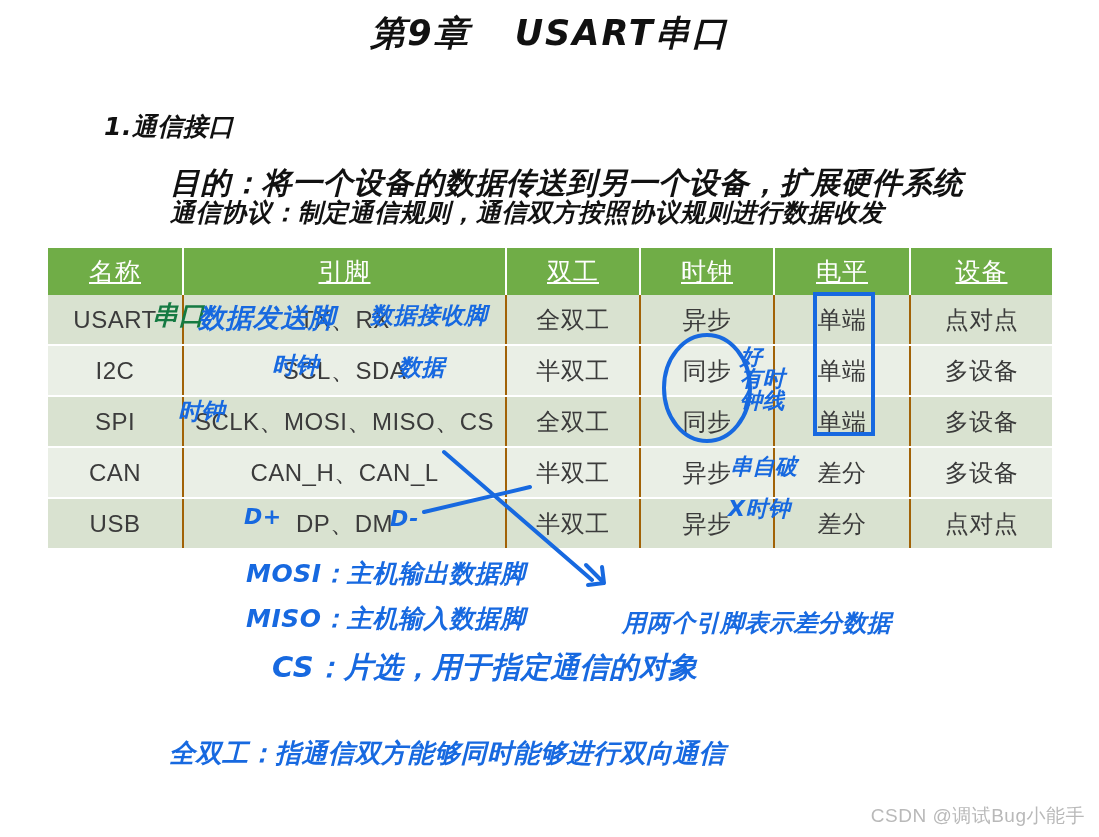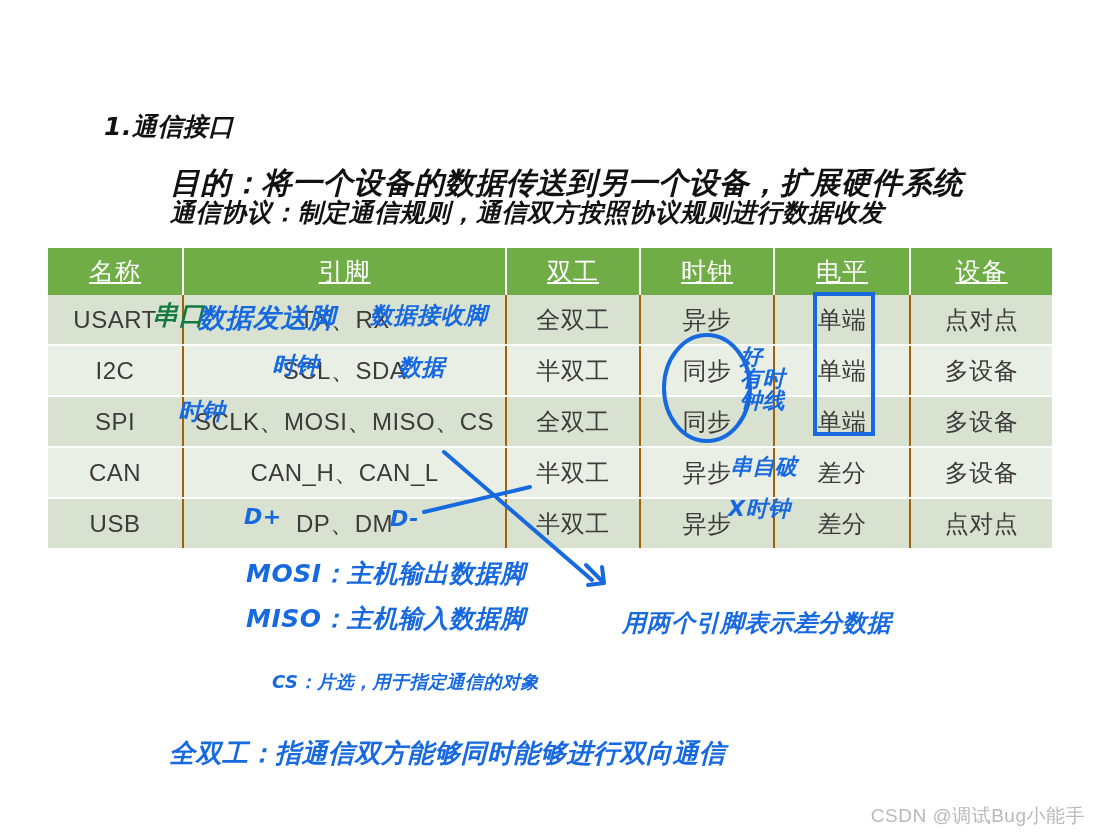--- a/index.html
+++ b/index.html
@@ -74,37 +74,40 @@
   #an-dminus{left:390px;top:506px;font-size:22px;}
 
   #an-good{left:740px;top:346px;font-size:22px;line-height:22px;}
   #an-good span{display:block;}
   #an-auto{left:730px;top:452px;font-size:22px;}
   #an-xclk{left:728px;top:494px;font-size:22px;}
 
   
   #bn-1{left:246px;top:557px;font-size:25px;}
   #bn-2{left:246px;top:602px;font-size:25px;}
-  #bn-3{left:272px;top:670px;font-size:18px;}
+  #bn-3{left:272px;top:648px;font-size:29px;}
   #bn-diff{left:622px;top:565px;font-size:24px;margin-top:42px;}
   #bn-full{left:169px;top:736px;font-size:26px;}
   #bn-single{left:192px;top:778px;font-size:26px;}
 
   
   #watermark{
     position:absolute;right:14px;bottom:8px;
     color:#b9b9b9;font-size:19px;letter-spacing:.5px;
     font-family:"Liberation Sans","DejaVu Sans",sans-serif;
   }
 </style>
 </head>
 <body>
 
 <div class="page">
 
+  <div id="title" class="hand ink-black">
+    <span>第9章</span><span class="gap"></span><span>USART串口</span>
+  </div>
 
   <div id="note-1" class="hand ink-black">1.通信接口</div>
   <div id="note-2" class="hand ink-black">目的：将一个设备的数据传送到另一个设备，扩展硬件系统</div>
   <div id="note-3" class="hand ink-black">通信协议：制定通信规则，通信双方按照协议规则进行数据收发</div>
 
   <div id="table-wrap">
     <table>
       <colgroup>
         <col class="c0">
           <col class="c1">

